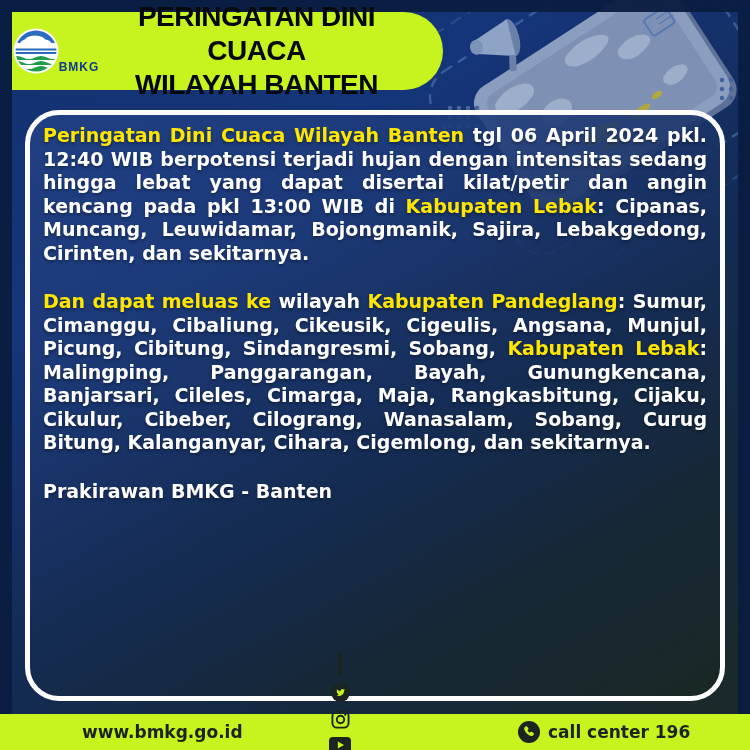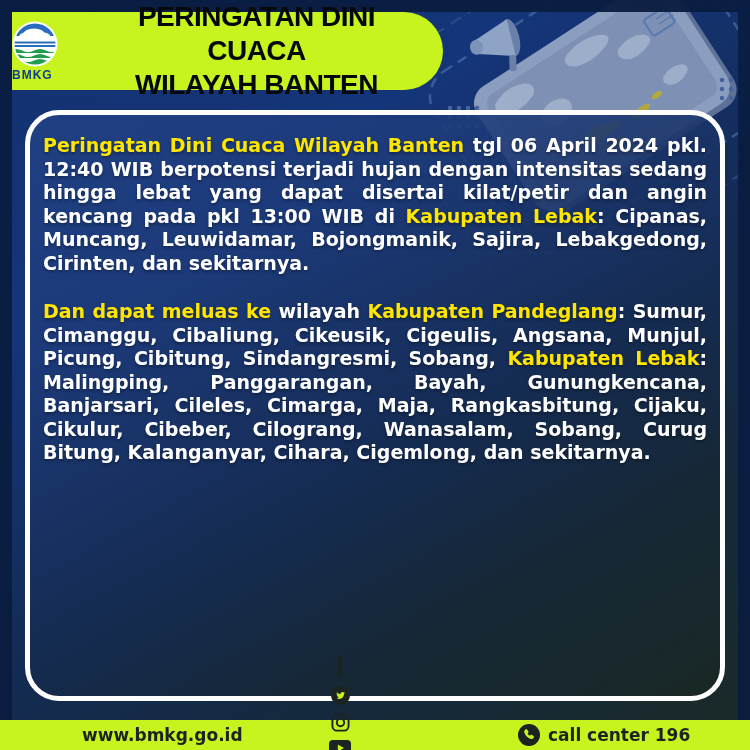--- a/index.html
+++ b/index.html
@@ -11,50 +11,50 @@
   .frame{
     position:absolute;inset:0;z-index:2;pointer-events:none;
     border:12px solid rgba(9,28,64,0.95);border-bottom:none;
   }
   
   .banner{
     position:absolute;left:12px;top:12px;width:431px;height:78px;z-index:5;
     background:#c7f41f;border-radius:0 39px 39px 0;
     display:flex;align-items:center;
   }
-  .logo-block{width:88px;display:flex;flex-direction:column;align-items:flex-start;justify-content:center;}
+  .logo-block{width:88px;display:flex;align-items:flex-end;justify-content:center;}
   .logo-label{
     font-family:"Liberation Sans",sans-serif;font-weight:bold;font-size:12px;
     color:#0e3c8f;letter-spacing:1px;margin-top:1px;
   }
   .banner-title{
     flex:1;text-align:center;padding-right:30px;
     font-family:"Liberation Sans",sans-serif;font-weight:bold;
     font-size:28px;line-height:34px;color:#050708;letter-spacing:-0.5px;
   }
   
   .illustration{position:absolute;top:0;right:0;z-index:1;}
   
   .content-box{
     position:absolute;left:25px;top:110px;width:700px;height:591px;z-index:3;
     box-sizing:border-box;border:5px solid #ffffff;border-radius:34px;
     background:linear-gradient(152deg,
       rgba(34,66,134,0.84) 0%,rgba(29,58,120,0.88) 28%,
       rgba(21,44,84,0.92) 55%,rgba(22,39,54,0.94) 76%,rgba(25,39,36,0.96) 100%);
-    padding:19px 13px;
+    padding:9px 13px;
   }
   .content-box p{
     margin:0 0 25px 0;text-align:justify;
     font-weight:bold;font-size:19px;line-height:23.5px;color:#ffffff;
     text-shadow:0 2px 3px rgba(0,0,0,0.35);
   }
   .content-box p .hl{color:#ffe600;}
   
   .footer{
-    position:absolute;left:0;right:0;bottom:0;height:30px;z-index:6;
+    position:absolute;left:0;right:0;bottom:0;height:36px;z-index:6;
     background:#c7f41f;display:flex;align-items:center;
     color:#1b2420;font-weight:bold;font-size:17px;
   }
   .footer .grp{display:flex;align-items:center;gap:8px;}
   .grp-web{margin-left:82px;}
   .grp-social{position:absolute;left:293px;display:flex;align-items:center;gap:7px;flex-direction:column;}
   .grp-call{position:absolute;left:518px;display:flex;align-items:center;gap:9px;}
   .sep{width:4px;height:22px;background:#1b2420;border-radius:2px;}
   .icon{display:block;}
 </style>
@@ -158,20 +158,21 @@
     </div>
     <div class="banner-title">
       <div>PERINGATAN DINI CUACA</div>
       <div>WILAYAH BANTEN</div>
     </div>
   </div>
 
   <div class="content-box">
     <p><span class="hl">Peringatan Dini Cuaca Wilayah Banten</span><span> tgl 06 April 2024 pkl. 12:40 WIB berpotensi terjadi hujan dengan intensitas sedang hingga lebat yang dapat disertai kilat/petir dan angin kencang pada pkl 13:00 WIB di </span><span class="hl">Kabupaten Lebak</span><span>: Cipanas, Muncang, Leuwidamar, Bojongmanik, Sajira, Lebakgedong, Cirinten, dan sekitarnya.</span></p>
     <p><span class="hl">Dan dapat meluas ke</span><span> wilayah </span><span class="hl">Kabupaten Pandeglang</span><span>: Sumur, Cimanggu, Cibaliung, Cikeusik, Cigeulis, Angsana, Munjul, Picung, Cibitung, Sindangresmi, Sobang, </span><span class="hl">Kabupaten Lebak</span><span>: Malingping, Panggarangan, Bayah, Gunungkencana, Banjarsari, Cileles, Cimarga, Maja, Rangkasbitung, Cijaku, Cikulur, Cibeber, Cilograng, Wanasalam, Sobang, Curug Bitung, Kalanganyar, Cihara, Cigemlong, dan sekitarnya.</span></p>
+    <p><span>Prakirawan BMKG - Banten</span></p>
   </div>
 
   <div class="footer">
     <div class="grp grp-web">
       <span>www.bmkg.go.id</span>
     </div>
     <div class="grp grp-social">
       <span class="sep"></span>
       <svg class="icon" width="19" height="19" viewBox="0 0 20 20">
         <circle cx="10" cy="10" r="10" fill="#1b2420"></circle>

